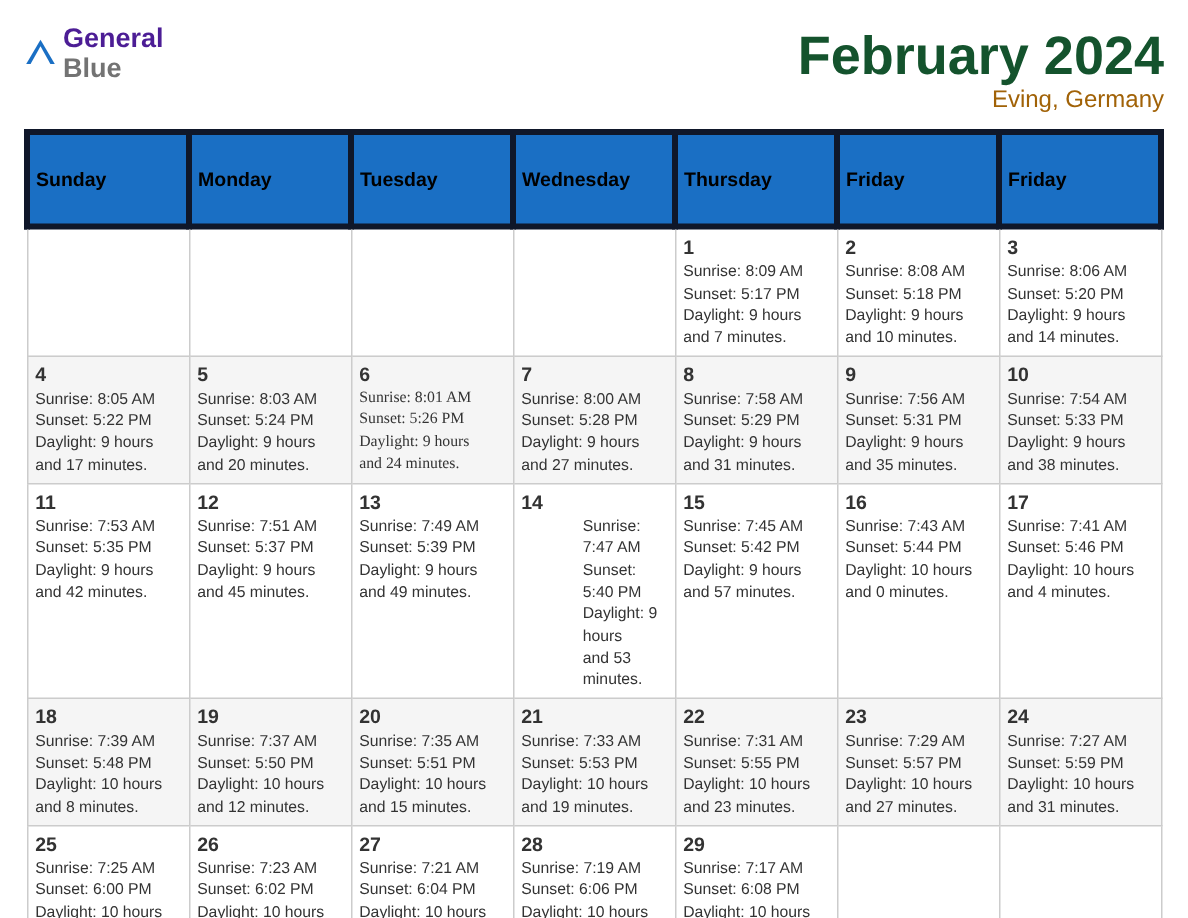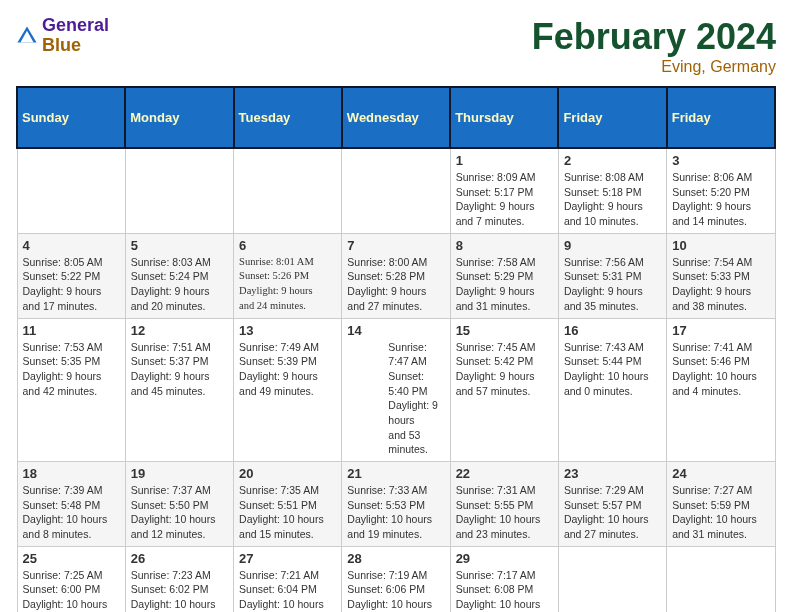--- a/index.html
+++ b/index.html
@@ -42,26 +42,26 @@
       font-size: 16px;
       color: #a16207;
     }
     table {
       width: 100%;
       border-collapse: collapse;
       table-layout: fixed;
     }
     thead tr th {
       background: #1a6fc4;
-      color: #fef9c3;
+      color: #000000;
       font-size: 13px;
       font-weight: bold;
       padding: 22px 4px;
       text-align: left;
-      border: 2px solid #0f172a;
+      border: 4px solid #0f172a;
     }
     tbody tr td {
       border: 1px solid #ccc;
       vertical-align: top;
       padding: 4px 5px;
       height: 80px;
       font-size: 11px;
       color: #333;
       background: #fff;
     }
@@ -86,21 +86,21 @@
 <body>
 
 <div class="header">
   <div class="logo">
     <svg class="logo-icon" viewBox="0 0 30 30" xmlns="http://www.w3.org/2000/svg">
       <polygon points="15,2 28,24 2,24" fill="#1a6fc4"></polygon>
       <polygon points="15,8 24,24 6,24" fill="#fff"></polygon>
     </svg>
     <div class="logo-text">
       <span style="font-size:18px;font-weight:bold;color:#4c1d95;">General</span>
-      <span style="font-size:18px;font-weight:bold;color:#a16207;">Blue</span>
+      <span style="font-size:18px;font-weight:bold;color:#737373;">Blue</span>
     </div>
   </div>
   <div class="title-block">
     <div class="calendar-title">February 2024</div>
     <div class="calendar-subtitle">Eving, Germany</div>
   </div>
 </div>
 
 <table>
   <thead>

